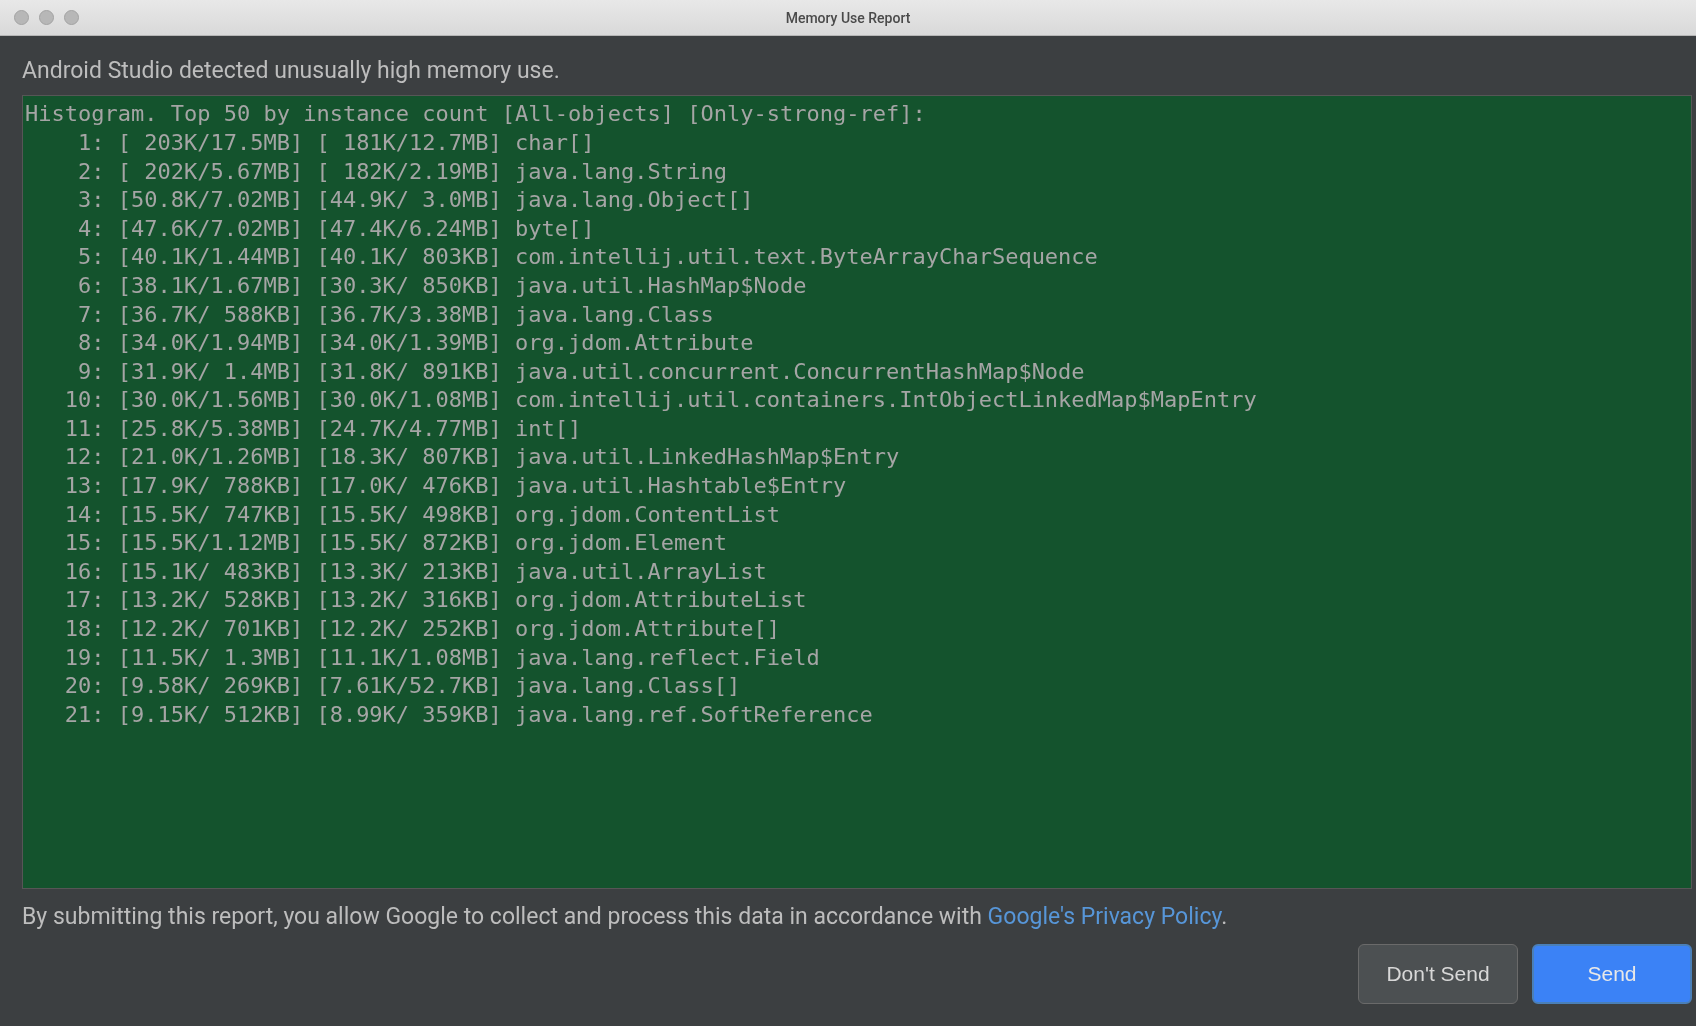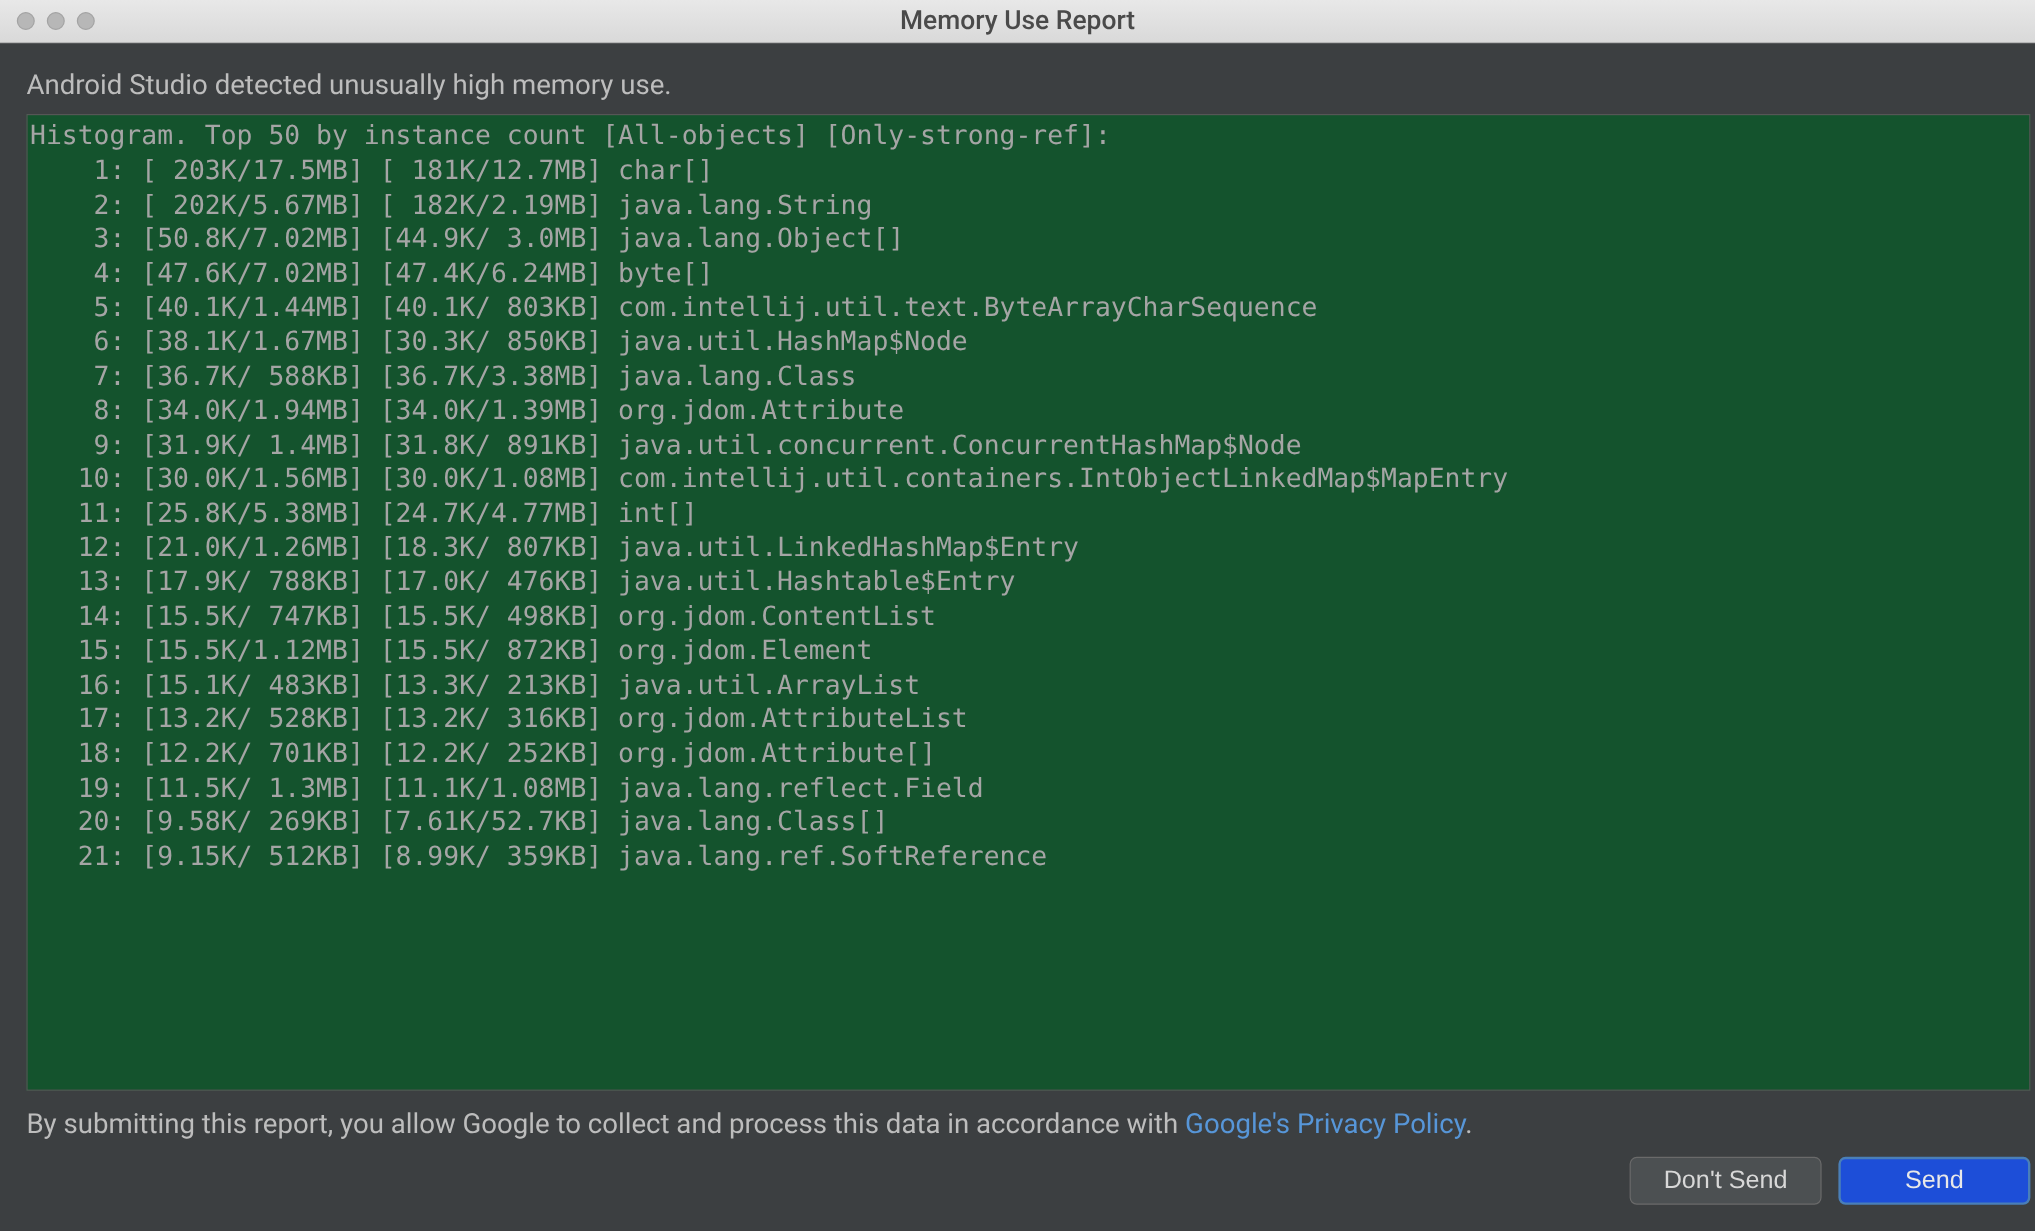--- a/index.html
+++ b/index.html
@@ -28,21 +28,21 @@
   .traffic-light {
     width: 15px; height: 15px; border-radius: 50%;
     background: #b7b7b7;
     border: 1px solid #a3a3a3;
   }
   .title-text {
     position: absolute;
     left: 0; right: 0;
     text-align: center;
     color: #4a4a4a;
-    font-size: 22px;
+    font-size: 14px;
     font-weight: 500;
     pointer-events: none;
   }
   .content {
     padding: 18px 4px 0 22px;
     display: flex;
     flex-direction: column;
     height: calc(100% - 36px);
   }
   .intro {
@@ -73,30 +73,30 @@
     text-decoration: none;
   }
   .button-row {
     display: flex;
     justify-content: flex-end;
     gap: 14px;
     padding: 4px 0 22px 0;
   }
   .btn {
     min-width: 160px;
-    height: 40px;
+    height: 60px;
     border-radius: 6px;
     font-size: 21px;
     color: #d8d8d8;
     border: 1px solid #6a6a6a;
     background: #4c5052;
     cursor: pointer;
   }
   .btn-primary {
-    background: #1d4ed8;
+    background: #3b82f6;
     border: 2px solid #4a7fb8;
     color: #e8e8e8;
   }
 </style>
 </head>
 <body>
 
 <div class="titlebar">
   <div class="traffic-lights">
     <div class="traffic-light"></div>

